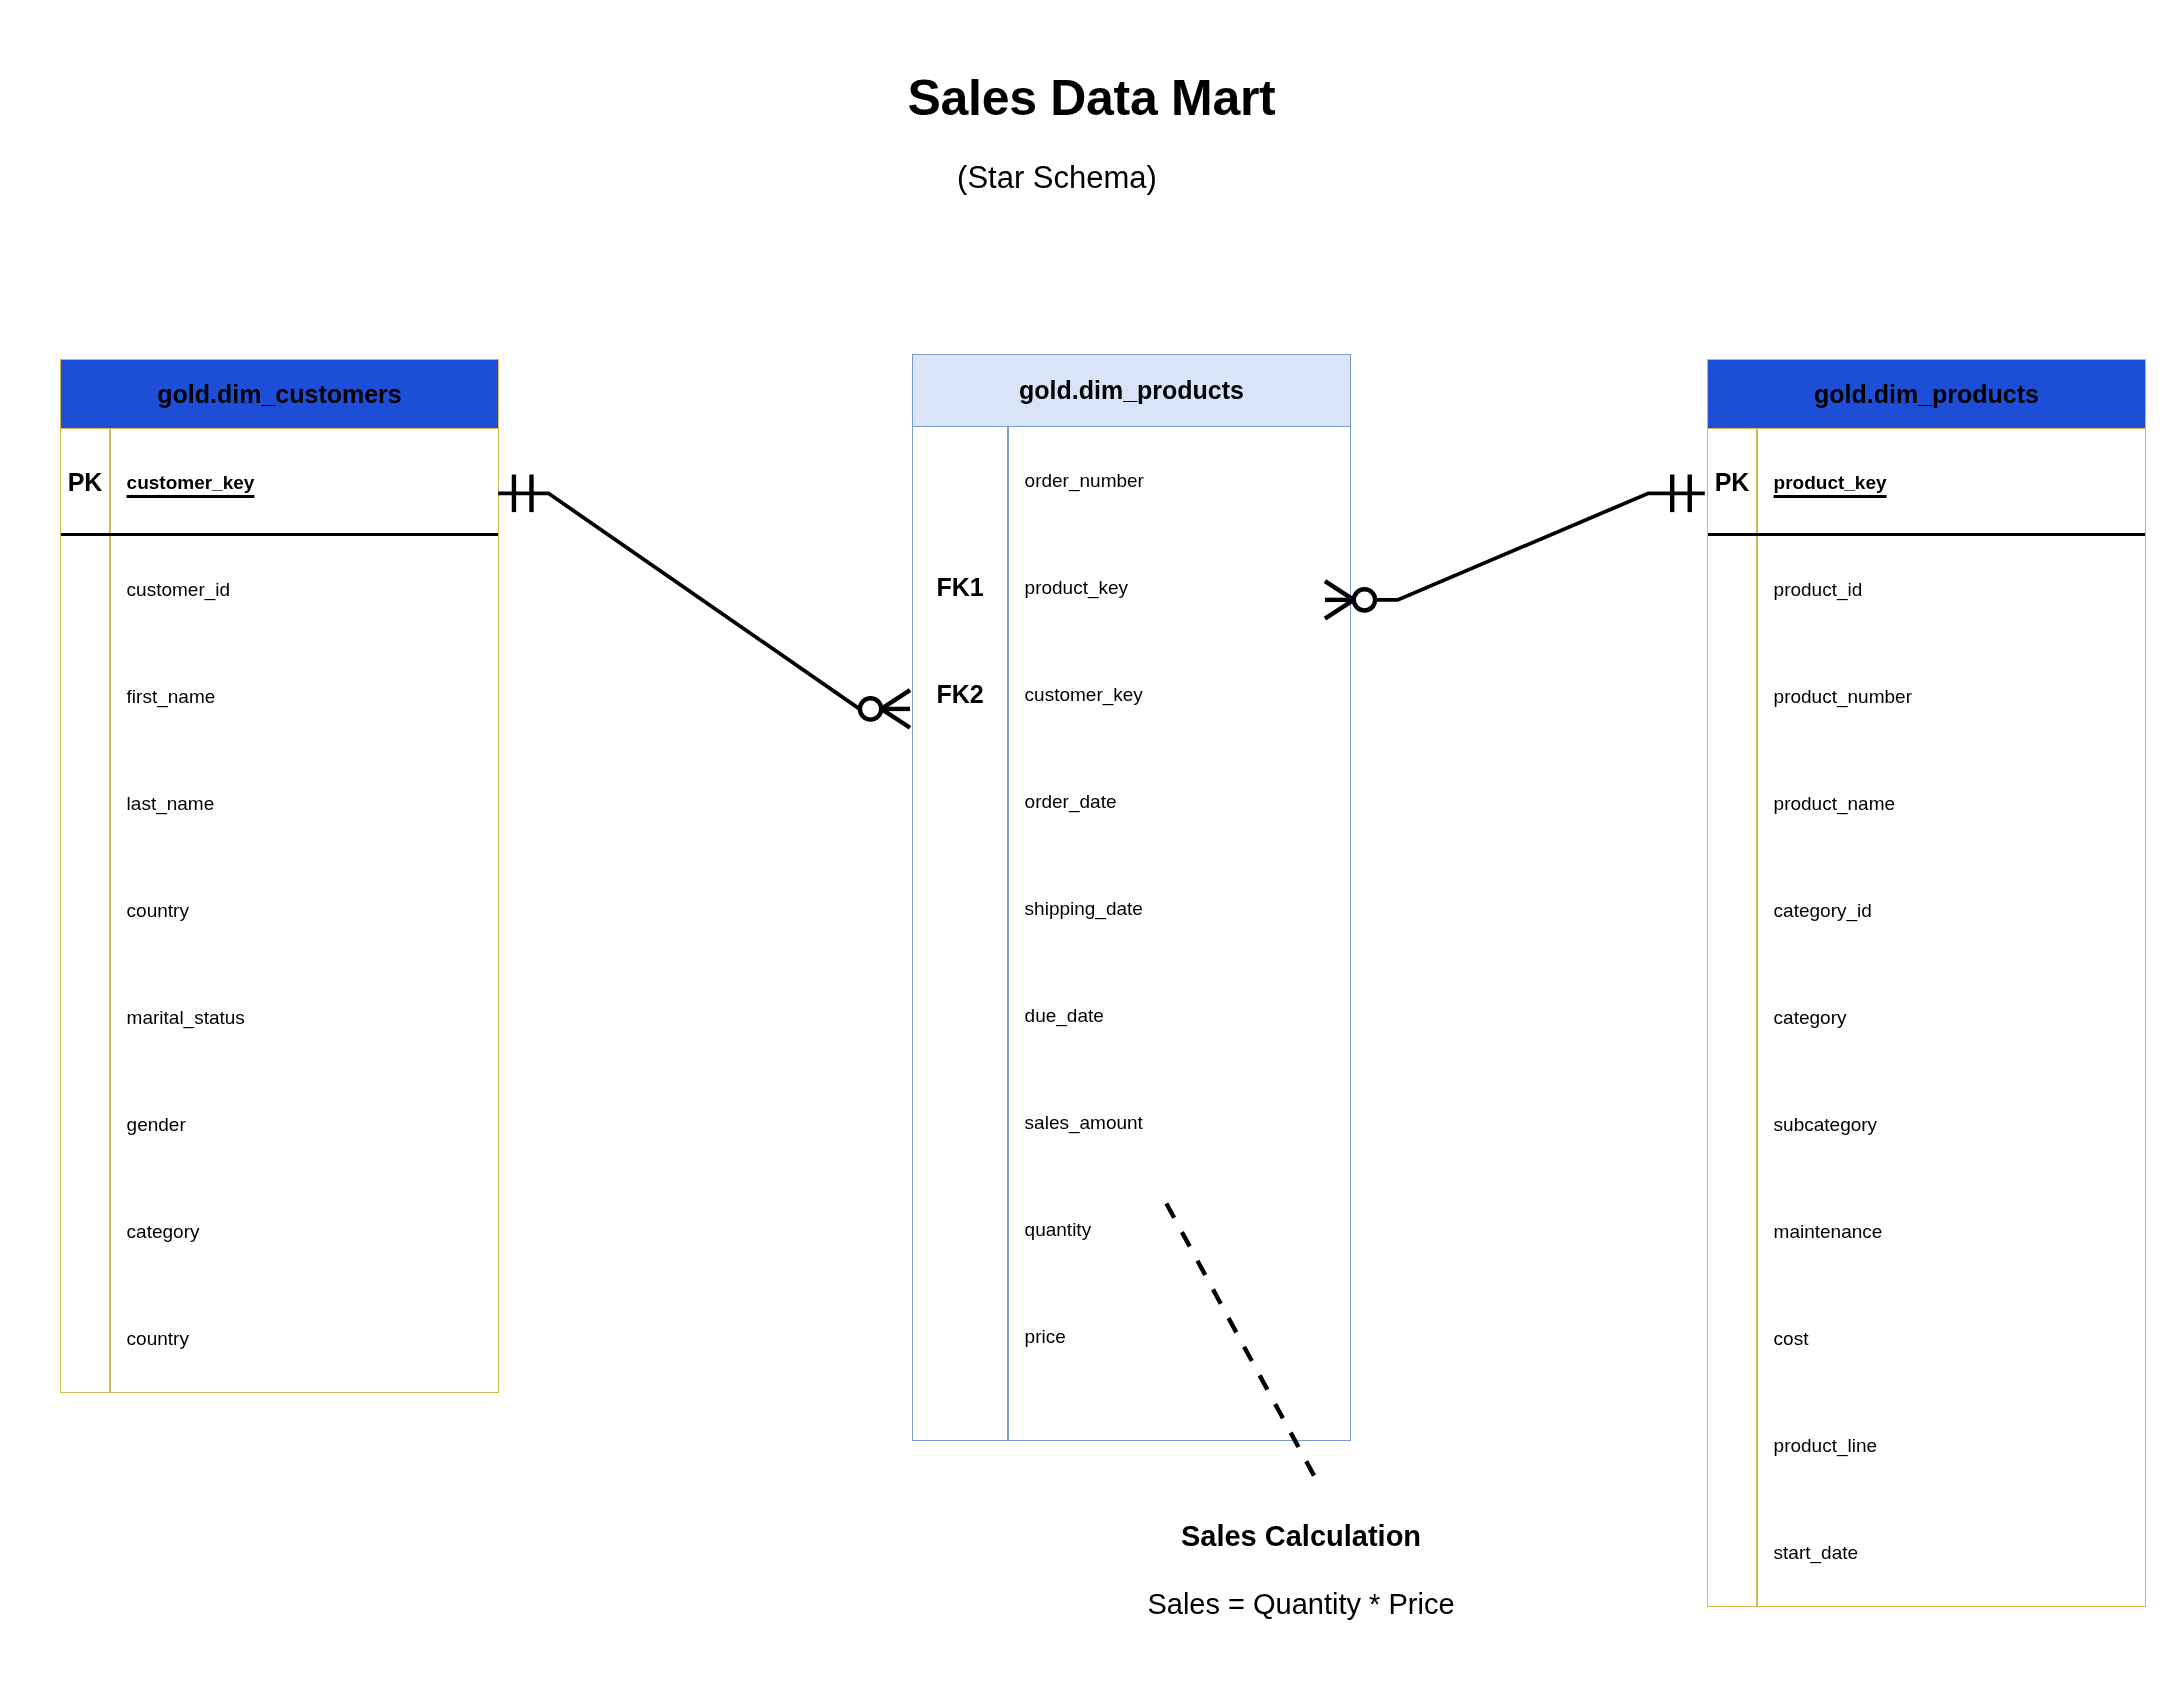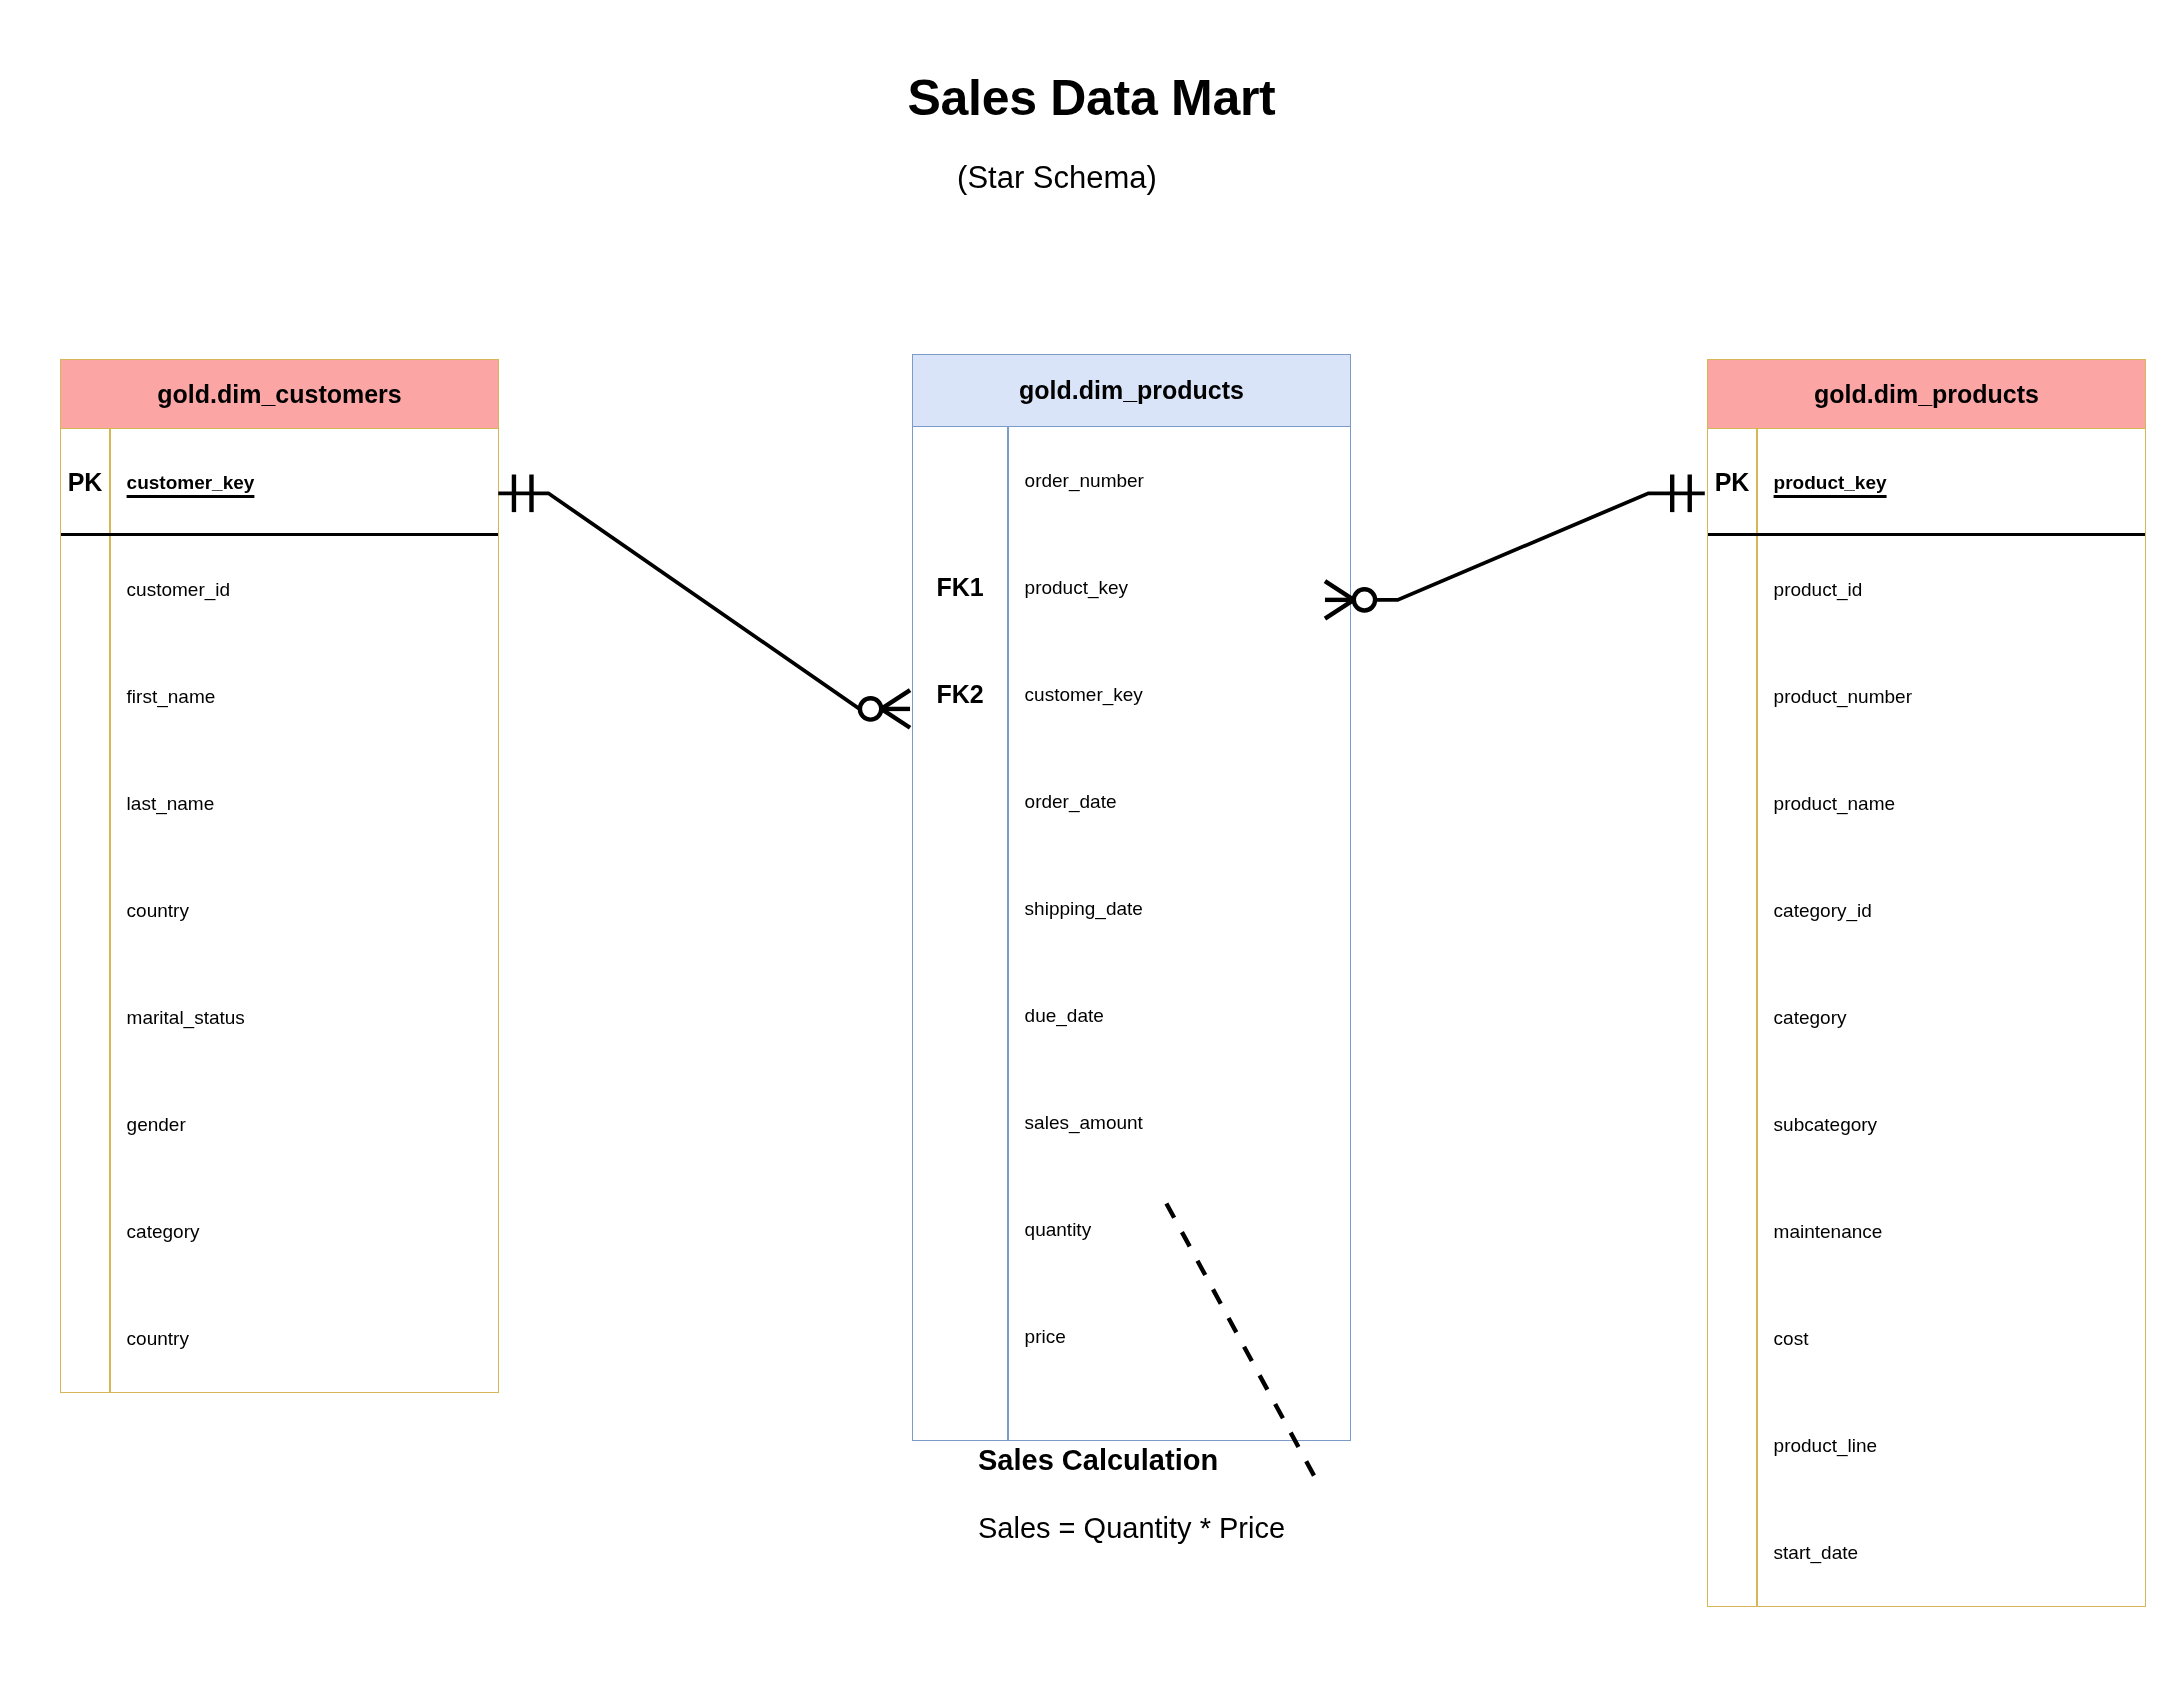--- a/index.html
+++ b/index.html
@@ -98,21 +98,21 @@
     right: 0;
     height: 3.1px;
     background: #000000;
   }
 
   
   .entity.dim {
     border: 1.9px solid #d6b656;
   }
   .entity.dim .entity-header {
-    background: #fca5a5;
+    background: #1d4ed8;
     border-bottom: 1.9px solid #d6b656;
   }
   .entity.dim .key-divider { background: #d6b656; }
 
   
   .entity.fact {
     border: 1.9px solid #7d9bc9;
   }
   .entity.fact .entity-header {
     background: #dae4f8;
@@ -137,23 +137,23 @@
     left: 0; top: 0;
     width: 2183px;
     height: 1698px;
     pointer-events: none;
   }
 
   
   #sales-calc-annotation {
     position: absolute;
     left: 978px;
-    top: 1444px;
+    top: 1520px;
     width: 646px;
-    text-align: left;
+    text-align: center;
   }
   #sales-calc-title {
     font-size: 29px;
     font-weight: bold;
     margin-bottom: 35px;
   }
   #sales-calc-formula {
     font-size: 29px;
     font-weight: normal;
   }

